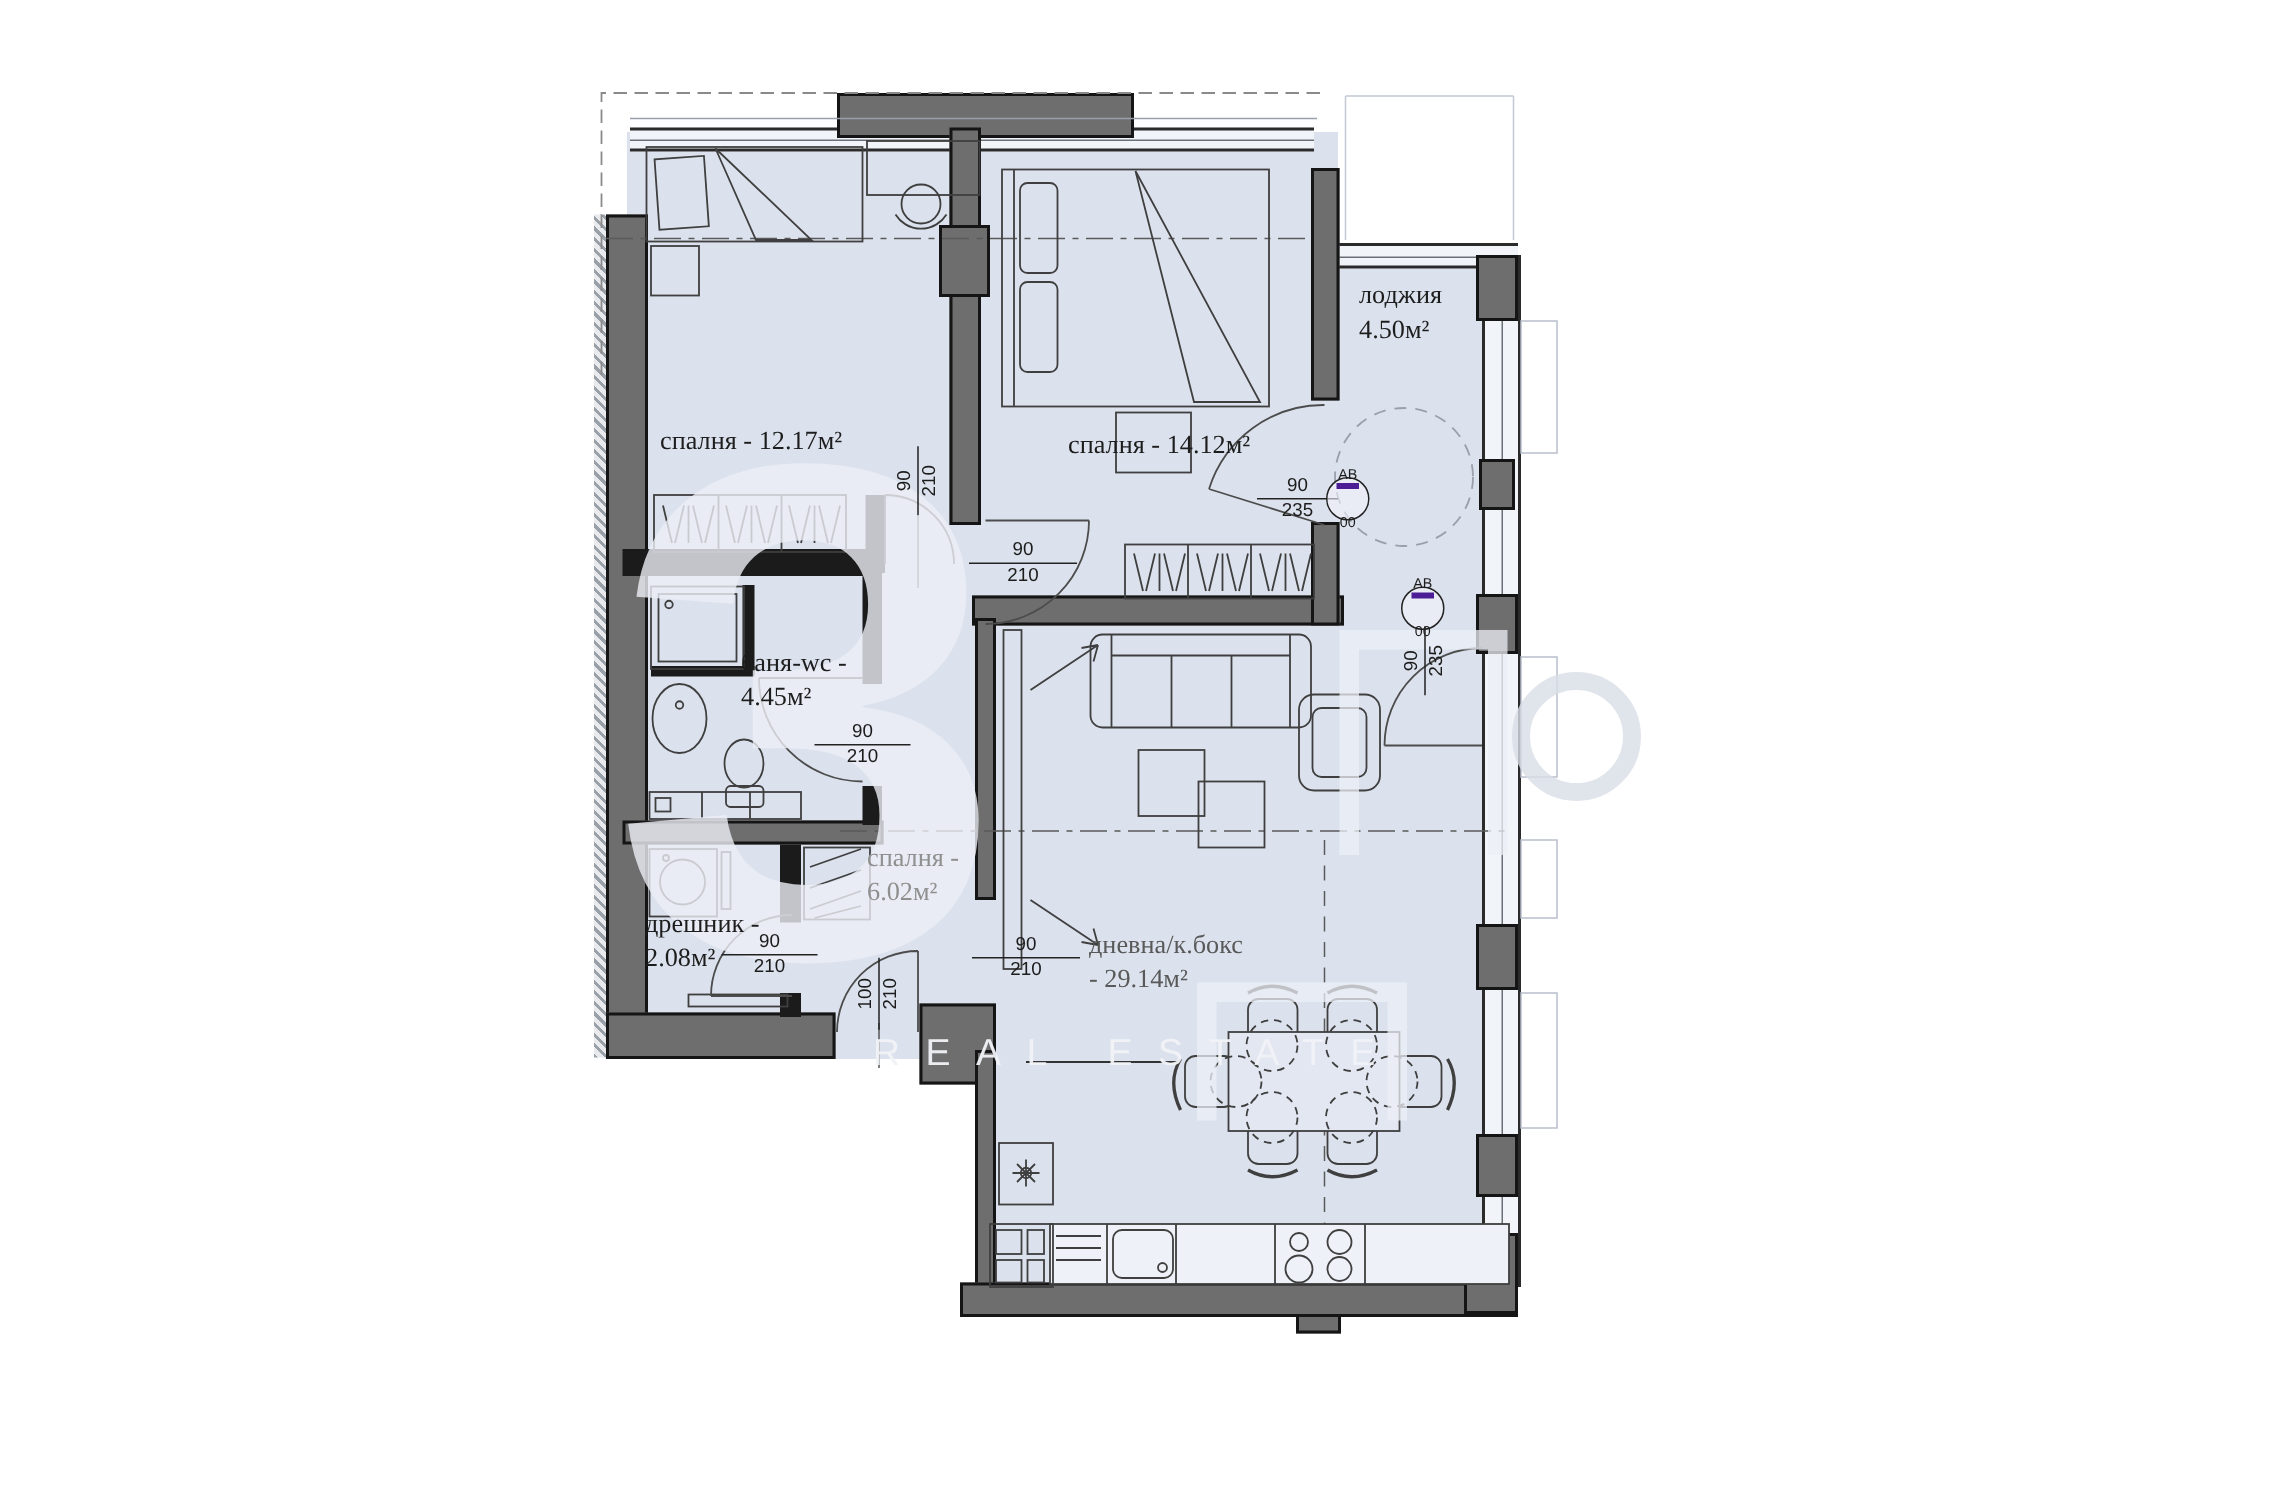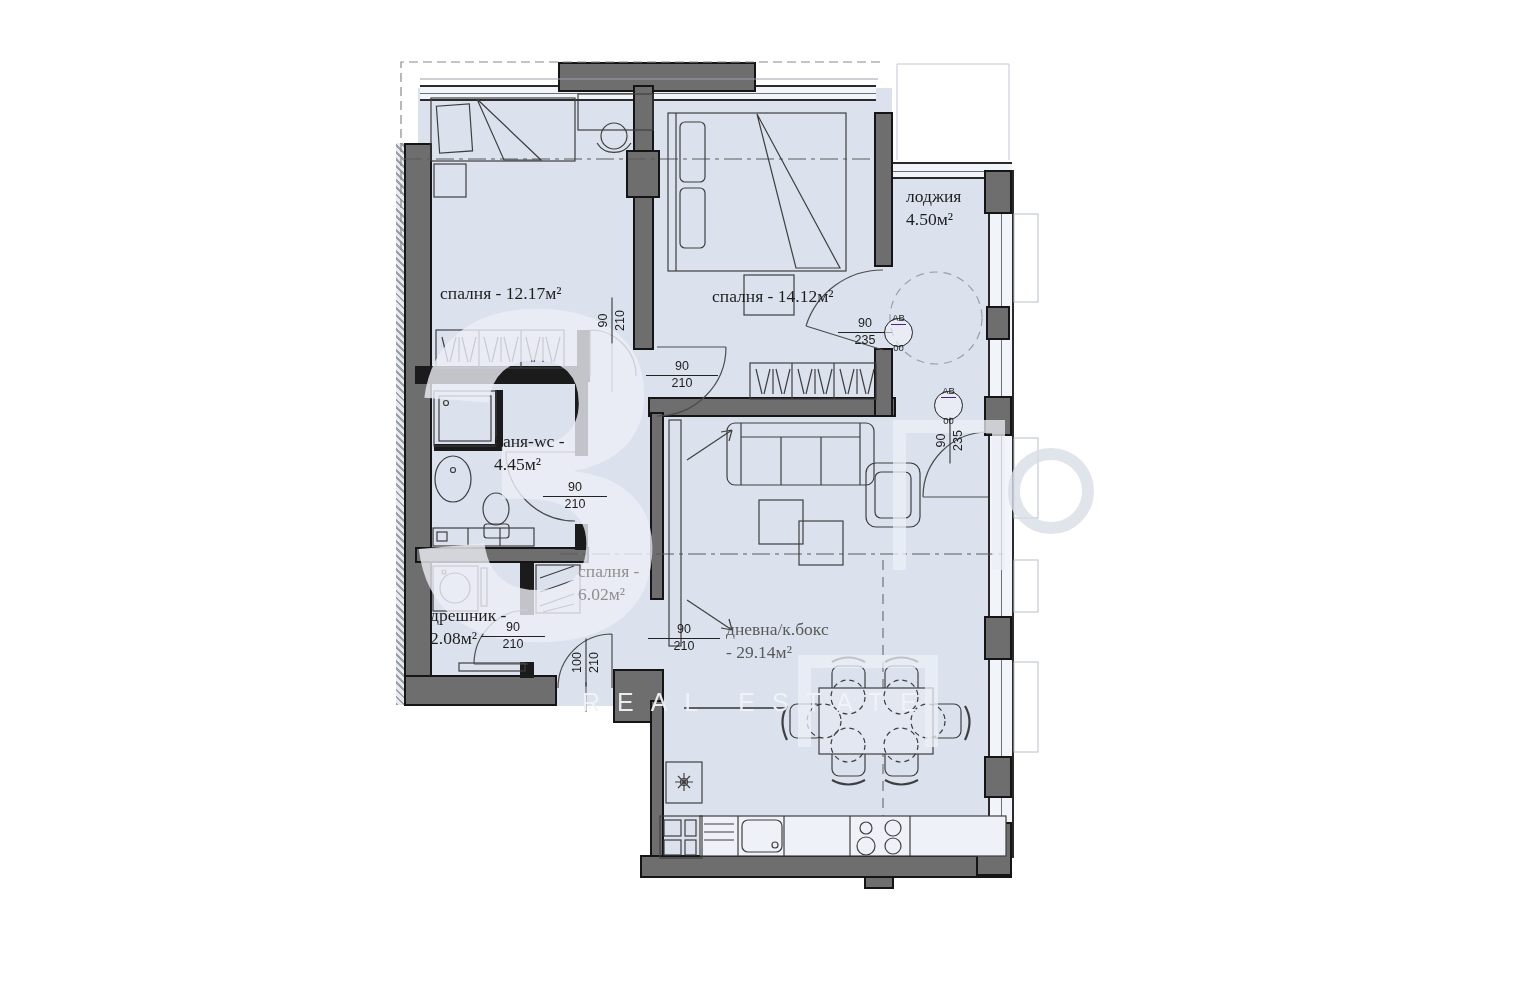--- a/index.html
+++ b/index.html
@@ -33,21 +33,21 @@
   .total sup{font-size:24px;}
   
   .dim{position:absolute;display:flex;flex-direction:column;align-items:center;z-index:6;
        font-size:12.5px;color:#1c1c1c;line-height:1.1;}
   .dim .rule{width:100%;height:1.5px;background:#222;margin:1px 0;}
   .dim.rot{transform:rotate(-90deg);}
   
   .abtag{position:absolute;width:27px;height:27px;border-radius:50%;border:1.3px solid #222;z-index:6;
          display:flex;flex-direction:column;align-items:center;justify-content:center;
          font-size:9.5px;line-height:1;color:#1c1c1c;background:rgba(241,244,249,.6);}
-  .abtag .t{border-bottom:1px solid #4c1d95;padding:0 1px 1px 1px;margin-bottom:18px;}
+  .abtag .t{border-bottom:4px solid #4c1d95;padding:0 1px 1px 1px;margin-bottom:18px;}
 </style>
 </head>
 <body>
 
 <div id="stage">
 
   <div class="f" style="left:418px;top:88px;width:232px;height:300px;"></div>
   <div class="f" style="left:650px;top:88px;width:242px;height:330px;"></div>
   <div class="f" style="left:892px;top:165px;width:120px;height:252px;"></div>
   <div class="f" style="left:418px;top:386px;width:246px;height:320px;"></div>

